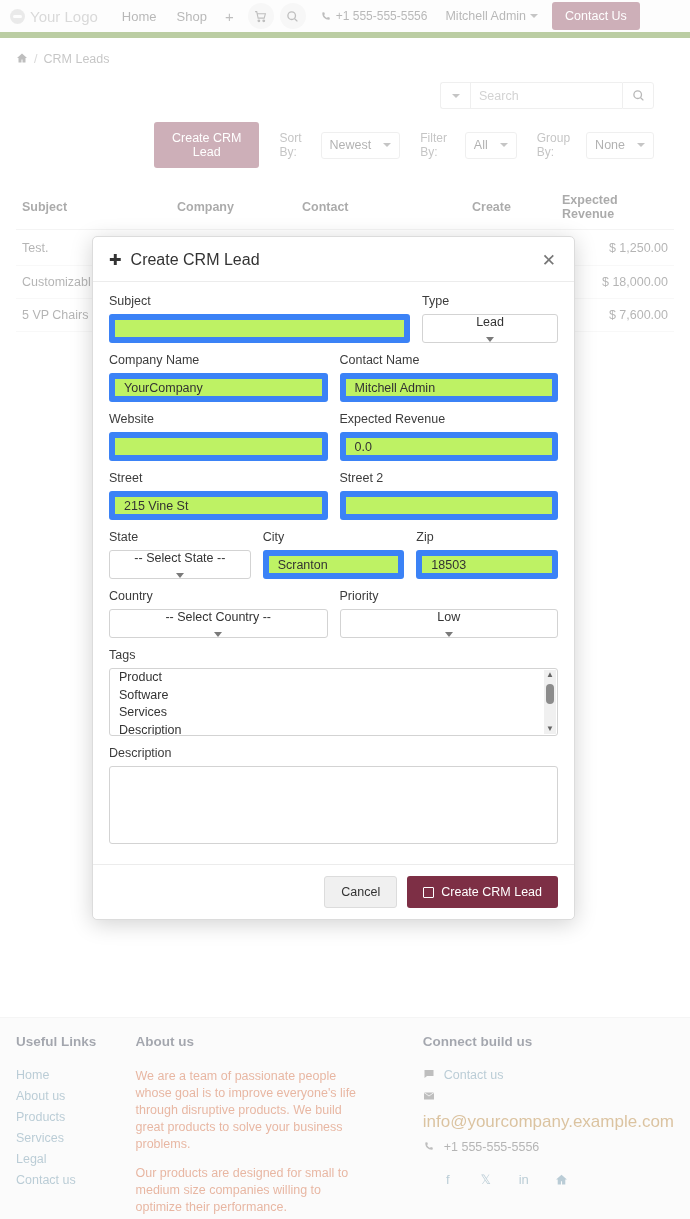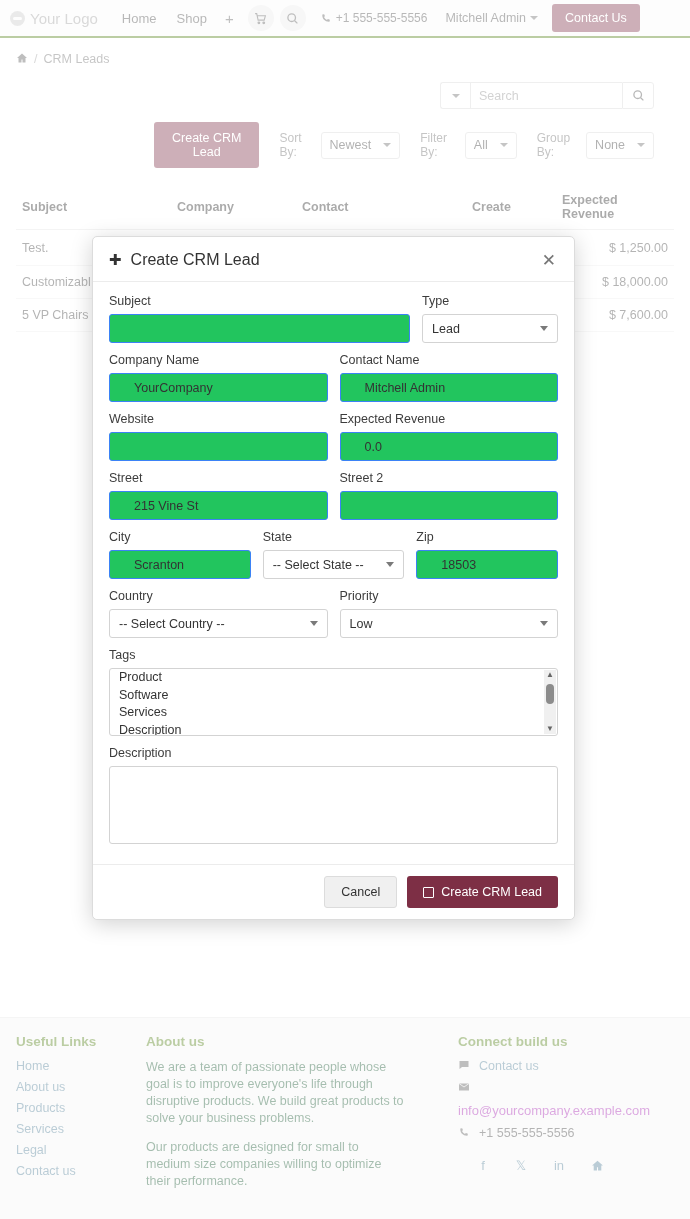--- a/index.html
+++ b/index.html
@@ -11,21 +11,21 @@
     color: #333;
     background: #ffffff;
     overflow: hidden;
   }
   .page { position: relative; width: 690px; height: 1219px; overflow: hidden; }
 
   
   .topnav {
     height: 38px;
     background: #fafafa;
-    border-bottom: 2px solid #4d7c0f;
+    border-bottom: 6px solid #4d7c0f;
     display: flex;
     align-items: center;
     padding: 12px 10px;
     gap: 0px;
   }
   .brand {
     display: flex; align-items: center; gap: 5px;
     color: #9b9b9b; font-size: 15px; margin-right: 14px;
   }
   .brand-logo {
@@ -181,26 +181,26 @@
     height: 202px;
     background: #f4f4f4;
     border-top: 1px solid #e4e4e4;
     padding: 16px 16px 0 16px;
     display: flex;
     gap: 20px;
   }
   .f-col-links { width: 110px; }
   .f-col-about { width: 260px; }
   .f-col-connect { flex: 1; padding-left: 32px; }
-  .f-title { font-size: 13.5px; font-weight: bold; color: #4d7c0f; margin-bottom: 10px; }
+  .f-title { font-size: 13.5px; font-weight: bold; color: #0f172a; margin-bottom: 19px; }
   .f-link { display: block; color: #4a7a93; font-size: 12.5px; margin-bottom: 7px; text-decoration: none; }
-  .f-para { font-size: 12.5px; color: #14532d; line-height: 17px; margin: 0 0 12px 0; }
+  .f-para { font-size: 12.5px; color: #c2410c; line-height: 17px; margin: 0 0 12px 0; }
   .f-contact-row { display: flex; align-items: center; gap: 7px; margin-bottom: 8px; color: #4a7a93; font-size: 12.5px; }
   .f-contact-row .ico { color: #555; font-size: 11px; width: 14px; }
-  .f-email { color: #a21caf; font-size: 13px; }
+  .f-email { color: #a16207; font-size: 17px; }
   .f-phone { color: #3a3a3a; font-size: 12.5px; }
   .socials { display: flex; gap: 16px; margin-top: 14px; padding-left: 14px; }
   .social {
     width: 22px; height: 22px;
     display: flex; align-items: center; justify-content: center;
     color: #4a7a93; font-size: 13px;
   }
 
   
   .modal-backdrop {
@@ -237,41 +237,42 @@
 
   .row { display: flex; gap: 12px; margin-bottom: 10px; }
   .field { display: flex; flex-direction: column; }
   .lbl {
     font-size: 12.5px; color: #3c3c3c;
     margin-bottom: 6px;
   }
   .req { color: #d9534f; margin-left: 2px; }
   .inp {
     height: 29px;
-    border: 1px solid #3b82f6;
-    border-radius: 3px;
-    padding: 0 24px;
+    border: 6px solid #3b82f6;
+    border-radius: 3px;
+    padding: 0 9px;
     font-size: 12.5px;
     color: #333;
-    background: #22c55e;
+    background: #bef264;
     outline: none;
     width: 100%;
     font-family: "Liberation Sans", sans-serif;
   }
   .sel {
     height: 29px;
     border: 1px solid #d3d3d3;
     border-radius: 3px;
     padding: 0 9px;
     font-size: 12.5px;
     color: #333;
     background: #fff;
     display: flex; align-items: center;
     justify-content: space-between;
     width: 100%;
+    flex-direction: column;
   }
   .sel .chev {
     width: 0; height: 0;
     border-left: 4px solid transparent;
     border-right: 4px solid transparent;
     border-top: 5px solid #7a7a7a;
   }
   .listbox {
     border: 1px solid #d3d3d3;
     border-radius: 3px;
@@ -572,29 +573,29 @@
           <input class="inp" type="text" value="215 Vine St" style="">
         </div>
         <div class="field" style="width:224px">
           <label class="lbl">Street 2</label>
           <input class="inp" type="text" value="" style="">
         </div>
       </div>
 
       <div class="row">
         <div class="field" style="width:145px">
-          <label class="lbl">City</label>
-          <input class="inp" type="text" value="Scranton" style="">
-        </div>
-        <div class="field" style="width:145px">
           <label class="lbl">State</label>
           <div class="sel">
             <span>-- Select State --</span>
             <span class="chev"></span>
           </div>
+        </div>
+        <div class="field" style="width:145px">
+          <label class="lbl">City</label>
+          <input class="inp" type="text" value="Scranton" style="">
         </div>
         <div class="field" style="width:145px">
           <label class="lbl">Zip</label>
           <input class="inp" type="text" value="18503" style="">
         </div>
       </div>
 
       <div class="row">
         <div class="field" style="width:224px">
           <label class="lbl">Country</label>

